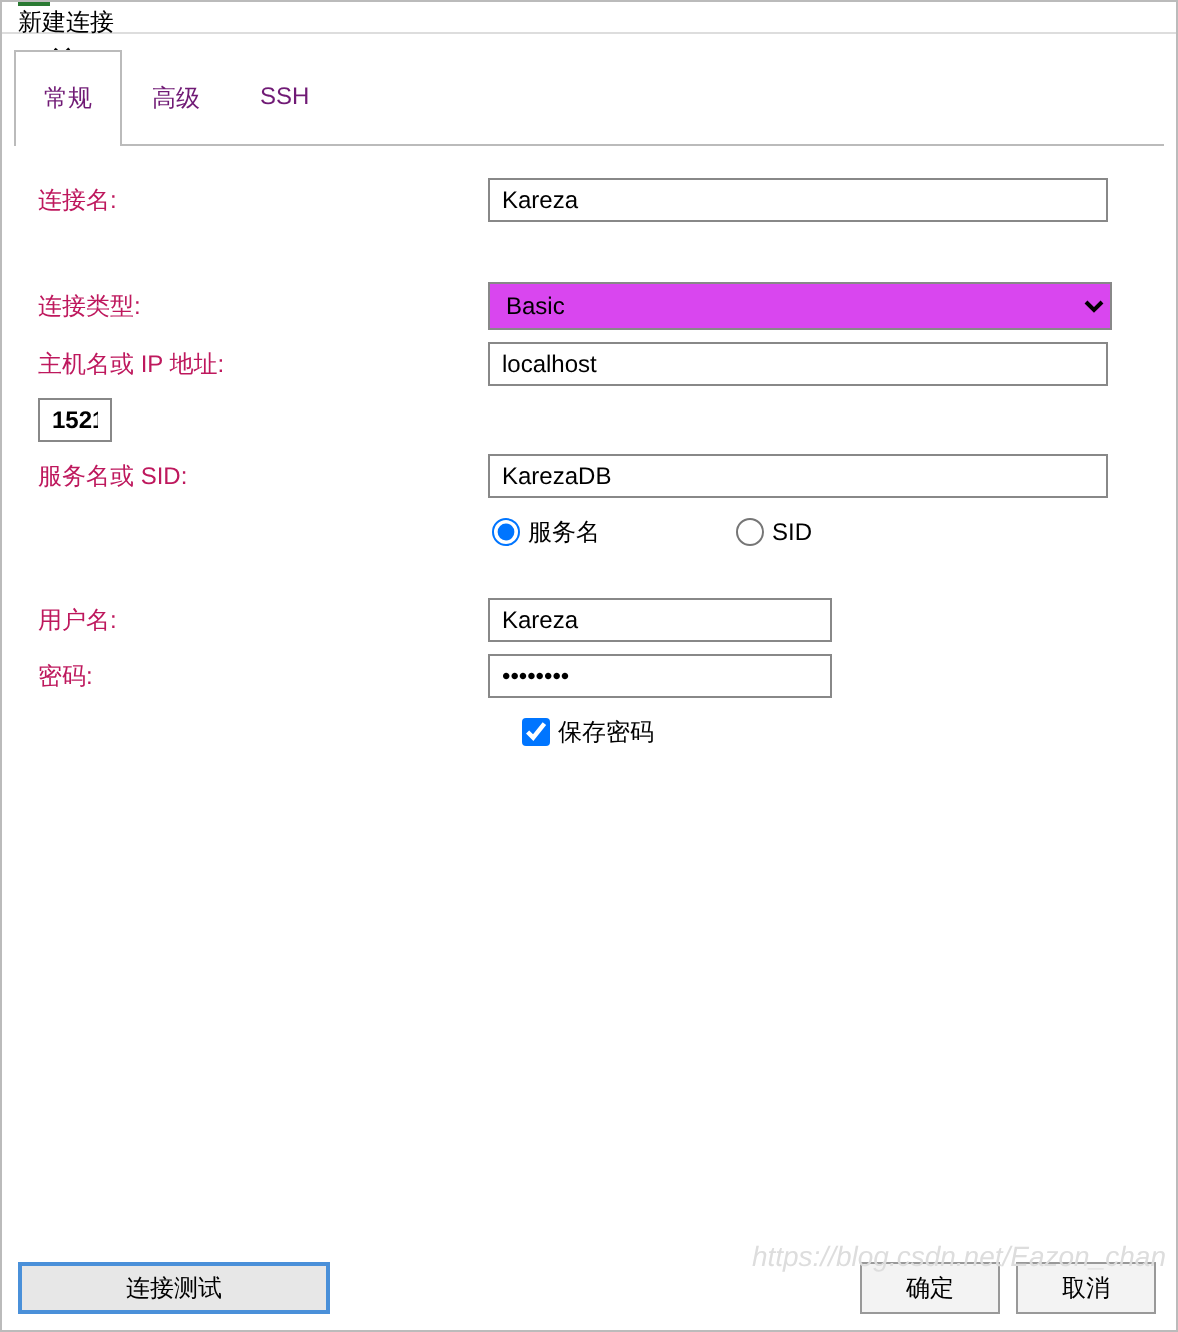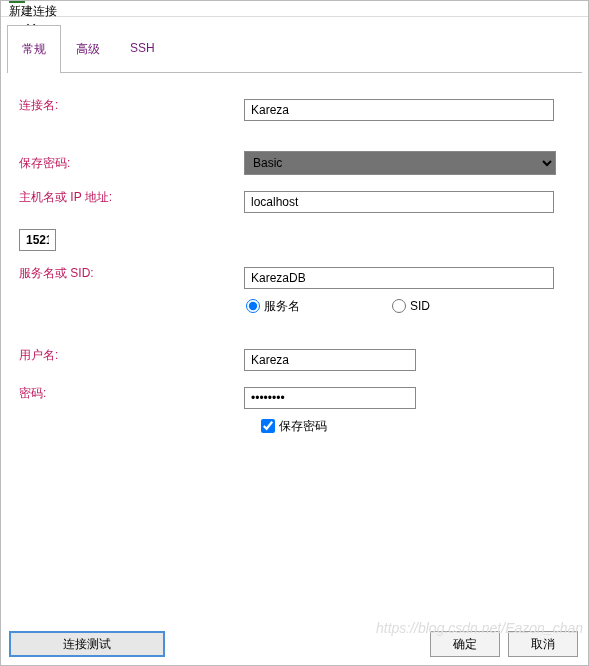--- a/index.html
+++ b/index.html
@@ -76,35 +76,34 @@
   .gap { height: 18px; }
   .label { width: 225px; padding-left:0; color:#be185d;}
   .field { flex:1; display:flex; align-items:center; gap:10px;}
   input[type=text], input[type=password] {
     height: 22px;
     border: 1px solid #888;
     padding: 2px 6px;
     font-family: inherit;
     font-size: 12px;
     background:#fff;
-    margin-top:10px;
   }
   .w-full { width: 310px; }
   .w-med  { width: 172px; }
   .w-port { width: 37px; font-weight: bold;  }
   select {
     width: 312px;
     height: 24px;
     border:1px solid #888;
-    background:#737373;
+    background:#d946ef;
     font-family: inherit;
     font-size: 12px;
     padding: 2px 4px;
   }
-  .radios { display:flex; gap:92px; padding-left:2px; }
+  .radios { display:flex; gap:68px; padding-left:2px; }
   .radios label, .chk label { display:flex; align-items:center; gap:4px; }
   input[type=radio], input[type=checkbox]{ width:14px; height:14px; margin:0;}
   .chk { padding-left:17px; }
 
   .footer {
     display:flex;
     align-items:center;
     padding: 6px 10px 8px 8px;
     gap:8px;
   }
@@ -149,21 +148,21 @@
   <div class="row">
     <div class="label">连接名:</div>
     <div class="field">
       <input type="text" class="w-full" value="Kareza" style="">
     </div>
   </div>
 
   <div class="gap"></div>
 
   <div class="row">
-    <div class="label">保存密码:</div>
+    <div class="label">连接类型:</div>
     <div class="field">
       <select>
         <option>Basic</option>
       </select>
     </div>
   </div>
 
   <div class="row">
     <div class="label">主机名或 IP 地址:</div>
     <div class="field">

